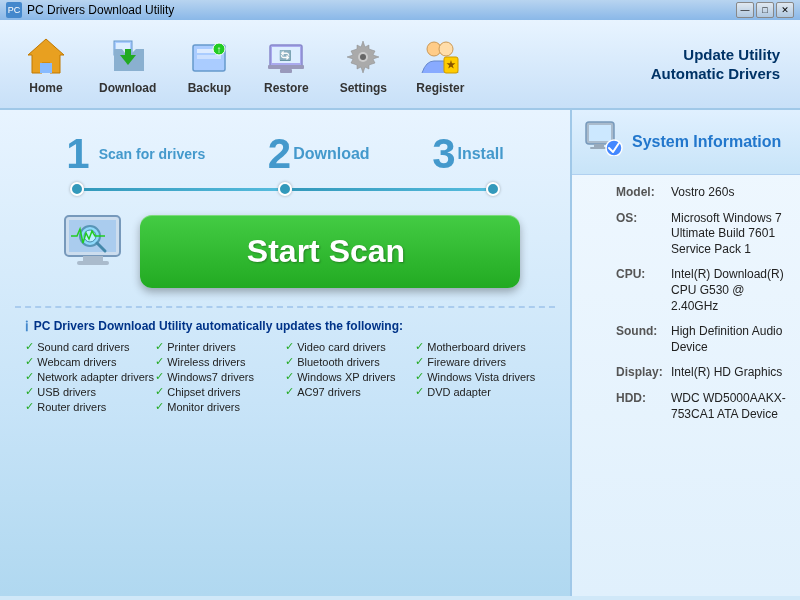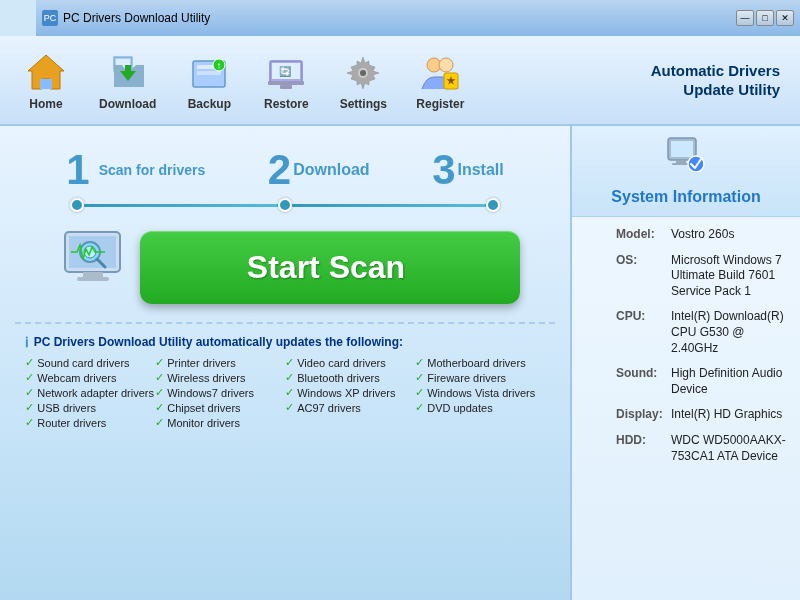--- a/index.html
+++ b/index.html
@@ -1,26 +1,25 @@
 <!DOCTYPE html>
 <html><head>
   <meta charset="utf-8">
   <style>
     * { margin: 0; padding: 0; box-sizing: border-box; }
     body { width: 800px; height: 600px; font-family: Arial, sans-serif; overflow: hidden; background: #d0e8f8; }
 
     
     .title-bar {
       background: linear-gradient(to bottom, #b8d4f0, #8ab8e8);
-      height: 36px;
+      height: 20px;
       display: flex;
       align-items: center;
       padding: 0 6px;
       justify-content: space-between;
-      margin-left: 36px;
     }
     .title-bar-left { display: flex; align-items: center; gap: 5px; font-size: 12px; color: #000; }
     .title-bar-icon { width: 16px; height: 16px; background: #4488cc; border-radius: 2px; display: flex; align-items: center; justify-content: center; color: white; font-size: 9px; }
     .title-bar-controls { display: flex; gap: 2px; }
     .title-btn { width: 18px; height: 16px; background: linear-gradient(to bottom, #e0e8f0, #b0c8e0); border: 1px solid #888; border-radius: 2px; display: flex; align-items: center; justify-content: center; font-size: 9px; cursor: pointer; }
 
     
     .toolbar {
       background: linear-gradient(to bottom, #e8f4ff, #c8e0f8);
       height: 90px;
@@ -133,21 +132,20 @@
       border-left: 2px solid #a0c8e8;
       padding: 0;
     }
     .sys-info-header {
       background: linear-gradient(to bottom, #e0f0ff, #c8e4f8);
       padding: 10px 12px;
       display: flex;
       align-items: center;
       gap: 8px;
       border-bottom: 1px solid #b0d0f0;
-      flex-direction: column;
     }
     .sys-info-icon { font-size: 32px; }
     .sys-info-title { color: #2277cc; font-size: 16px; font-weight: bold; }
     .sys-info-body { padding: 10px 12px; }
     .sys-info-row {
       display: flex;
       margin-bottom: 10px;
       font-size: 12px;
     }
     .sys-info-label {
@@ -243,22 +241,22 @@
           <circle cx="28" cy="14" r="7" fill="#ffddaa" stroke="#cc9955" stroke-width="1"></circle>
           <path d="M4 38 Q8 26 16 26 Q24 26 28 26 Q36 26 40 38" fill="#88aaff" stroke="#6688cc" stroke-width="1"></path>
           <rect x="26" y="22" width="14" height="16" rx="2" fill="#ffcc00" stroke="#cc9900" stroke-width="1"></rect>
           <text x="33" y="33" text-anchor="middle" font-size="10" fill="#885500" font-weight="bold">★</text>
         </svg>
       </div>
       <span class="toolbar-label">Register</span>
     </div>
   </div>
   <div class="toolbar-brand">
+    <div>Update  Utility</div>
     <div>Automatic Drivers</div>
-    <div>Update  Utility</div>
   </div>
 </div>
 
 <div class="main">
 
   <div class="left-content">
 
     <div style="display:flex; align-items:flex-end; justify-content:space-around; padding: 10px 20px 0 20px;">
       <div style="display:flex;align-items:center;">
         <span style="font-size:42px;font-weight:bold;color:#4499cc;">1</span>
@@ -382,21 +380,21 @@
           <div class="driver-item">
               <span class="check-icon">✓</span>
               <span>Fireware drivers</span>
             </div>
           <div class="driver-item">
               <span class="check-icon">✓</span>
               <span>Windows Vista drivers</span>
             </div>
           <div class="driver-item">
               <span class="check-icon">✓</span>
-              <span>DVD updates</span>
+              <span>DVD adapter</span>
             </div>
         </div>
       </div>
     </div>
   </div>
 
   <div class="right-panel">
     <div class="sys-info-header">
       <div class="sys-info-icon">
         <svg width="40" height="36" viewBox="0 0 40 36">

